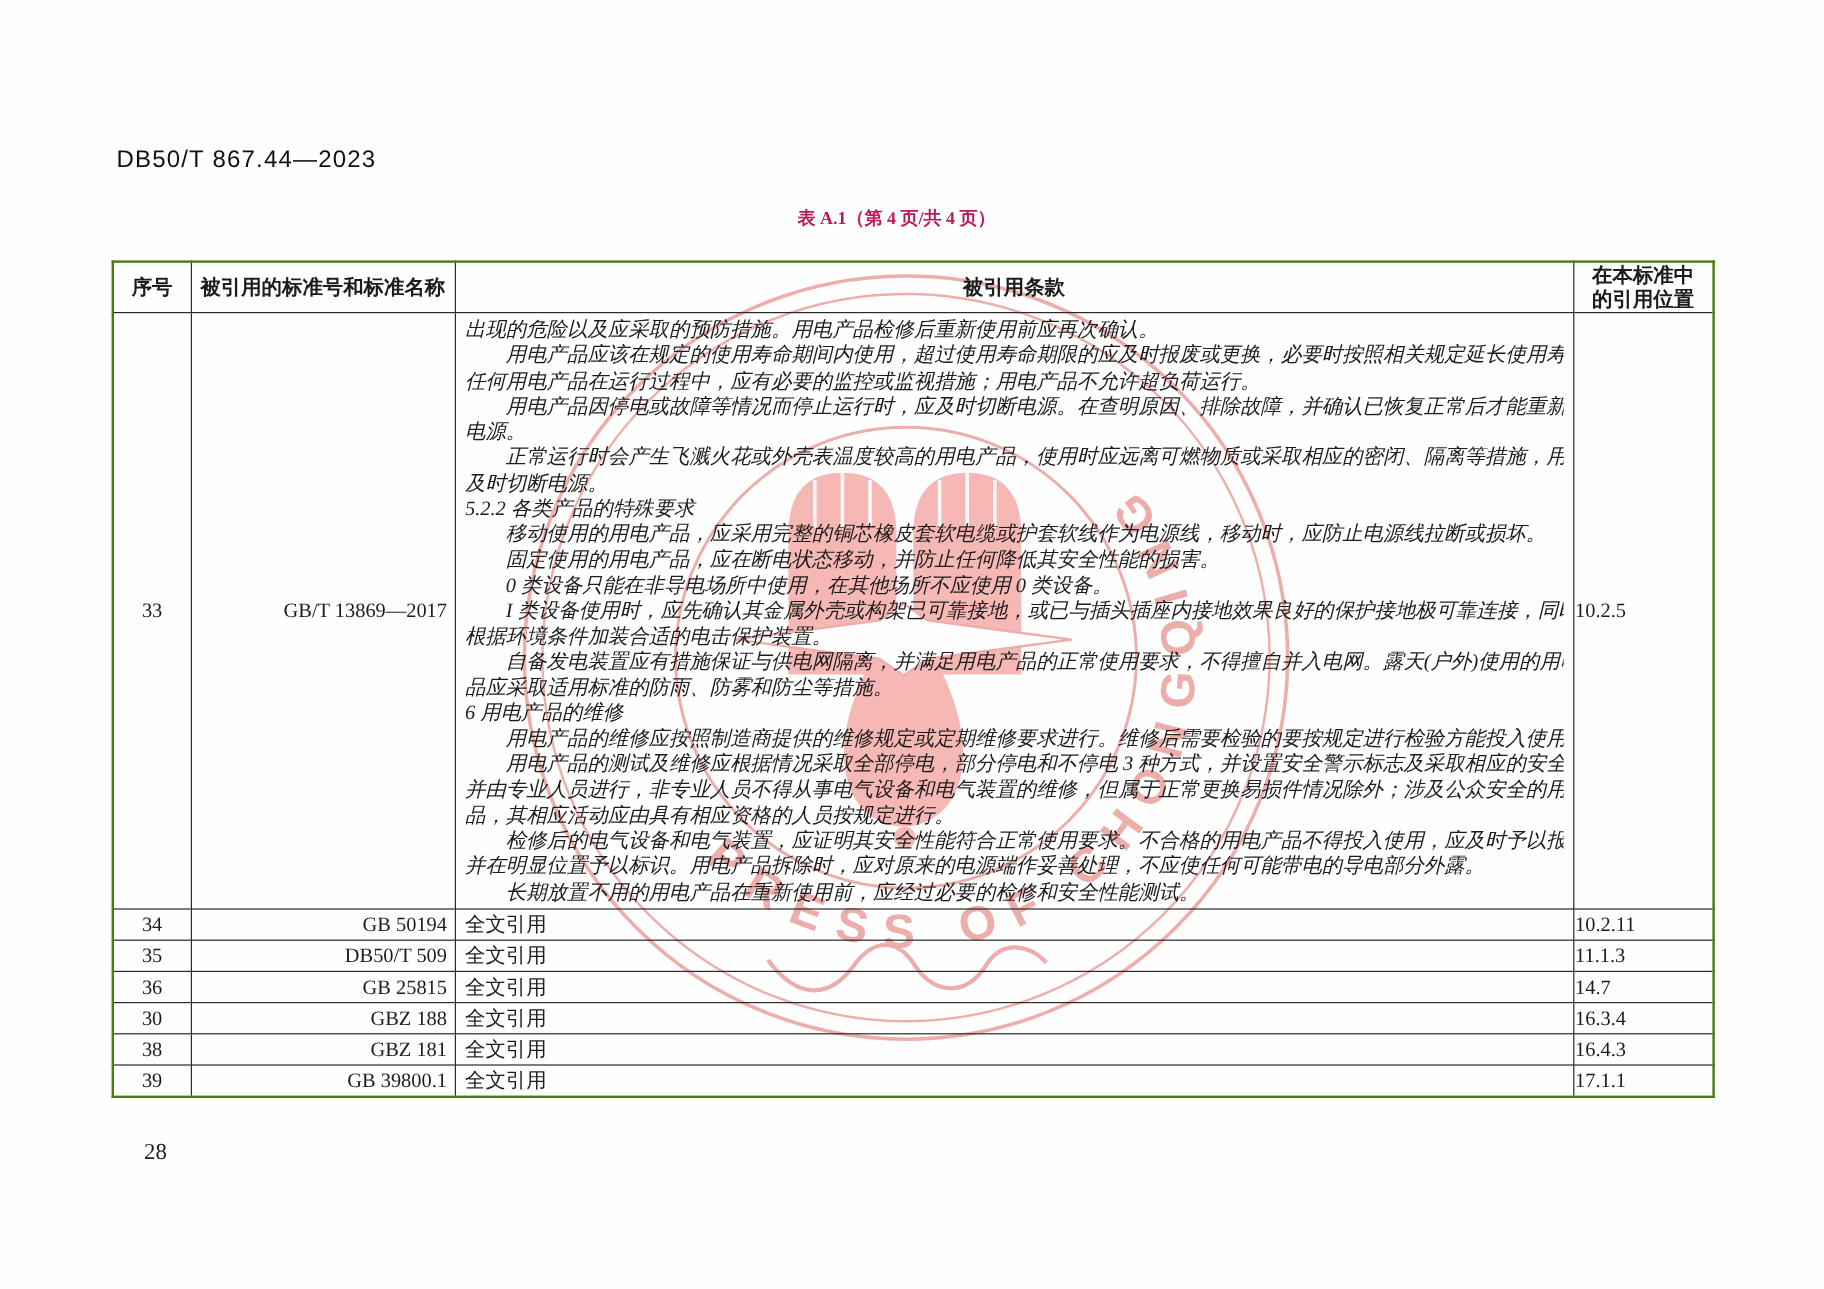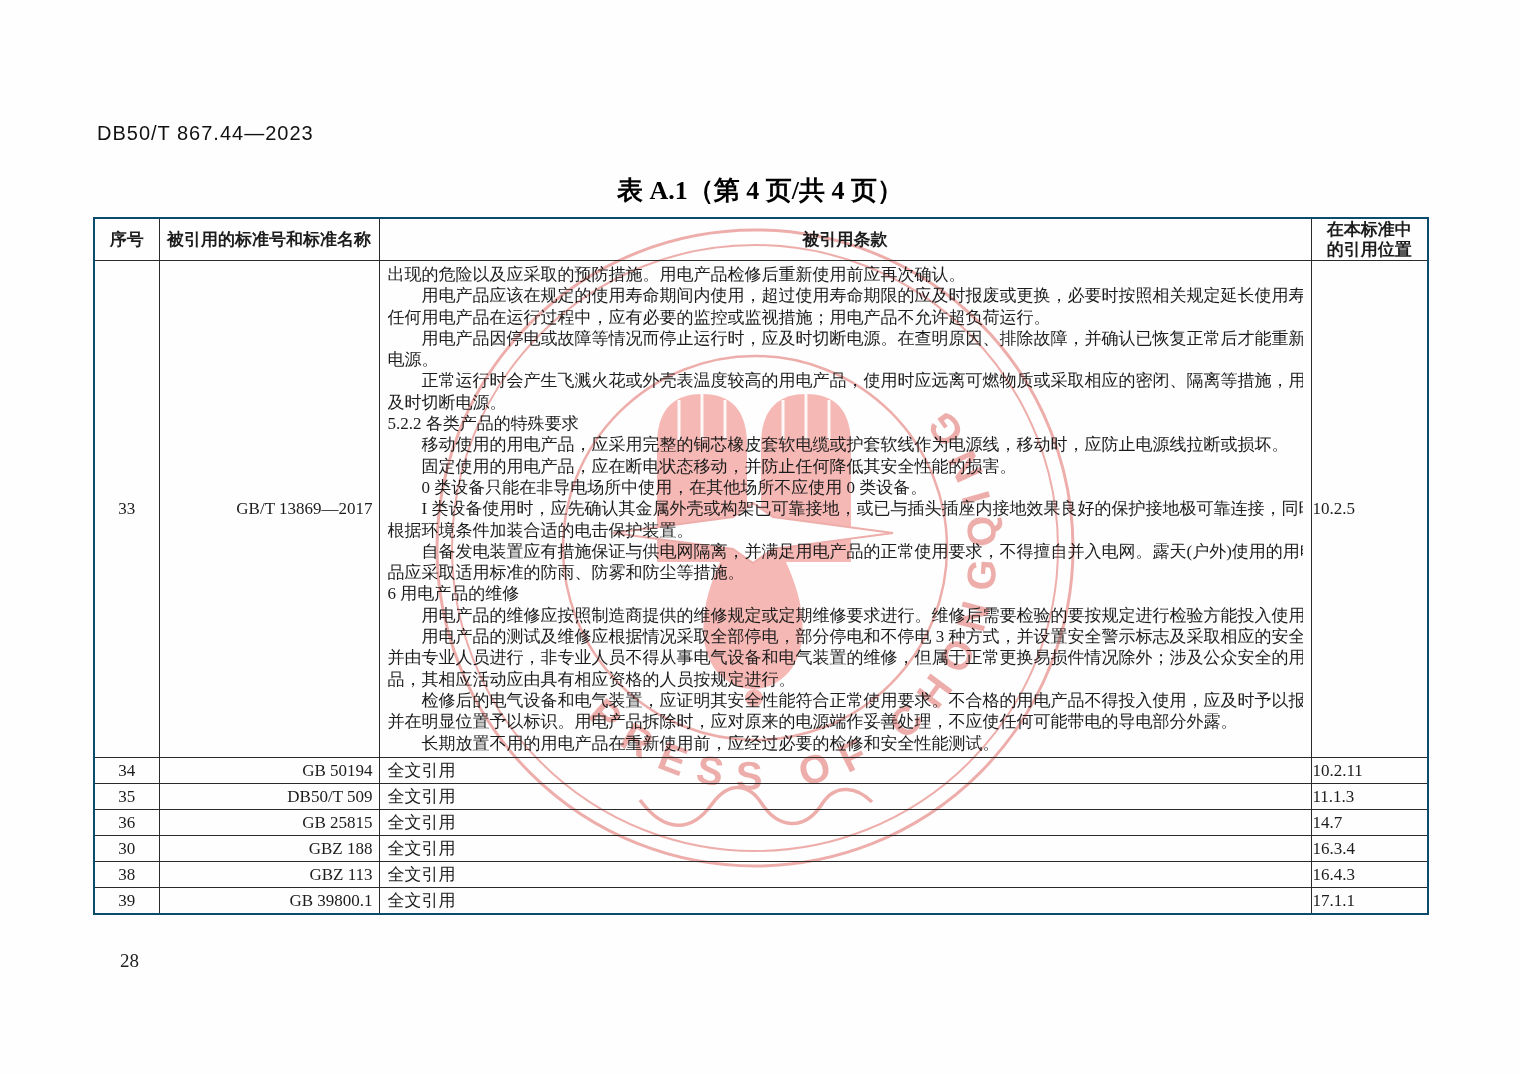--- a/index.html
+++ b/index.html
@@ -17,47 +17,47 @@
   .watermark { position: absolute; left: 0; top: 0; z-index: 0; }
 
   .content { position: absolute; left: 0; top: 0; width: 1216px; height: 1074px; z-index: 1; }
 
   .doc-number {
     position: absolute; left: 97px; top: 122px;
     font-family: "Liberation Sans", "DejaVu Sans", sans-serif;
     font-size: 20px; letter-spacing: 1px; color: #111;
   }
   .table-title {
-    position: absolute; left: 93px; top: 173px; width: 1334px;
-    text-align: center; font-size: 26px; font-weight: bold; color: #000000;
+    position: absolute; left: 80px; top: 173px; width: 1334px;
+    text-align: center; font-size: 15px; font-weight: bold; color: #be185d;
   }
 
   table.ref-table {
     position: absolute; left: 93px; top: 217px;
     width: 1334px; border-collapse: collapse; table-layout: fixed;
     background: transparent;
   }
   .ref-table th, .ref-table td {
     border: 1px solid #2a2a2a;
     font-size: 17px; color: #1c1c1c;
     background: transparent;
     overflow: hidden;
   }
-  table.ref-table { border: 2px solid #0c4a6e; }
+  table.ref-table { border: 2px solid #4d7c0f; }
   .ref-table thead th {
     height: 41px; font-weight: bold; text-align: center;
     line-height: 20px; padding: 0 5px; white-space: pre-line;
   }
   .cell-no { text-align: center; vertical-align: middle; }
   .cell-std { text-align: right; vertical-align: middle; padding: 0 6px 0 13px; white-space: nowrap; }
   .cell-loc { vertical-align: middle; }
   .cell-clause-big { vertical-align: top; padding: 3px 8px 0 8px; }
   .clause-line {
     line-height: 21.3px; height: 21.3px;
-    white-space: nowrap; overflow: hidden;
+    white-space: nowrap; overflow: hidden; font-style: italic;
   }
   tr.simple-row { height: 24px; padding-left: 24px; }
   tr.simple-row .cell-clause { text-align: left; padding-left: 8px; white-space: nowrap; }
   tr.big-row { height: 497px; }
 
   .page-number {
     position: absolute; left: 120px; top: 950px;
     font-size: 19px; color: #222;
   }
 </style>
@@ -173,21 +173,21 @@
 
   <tr class="simple-row">
     <td class="cell-no">30</td>
     <td class="cell-std">GBZ 188</td>
     <td class="cell-clause">全文引用</td>
     <td class="cell-loc">16.3.4</td>
   </tr>
 
   <tr class="simple-row">
     <td class="cell-no">38</td>
-    <td class="cell-std">GBZ 113</td>
+    <td class="cell-std">GBZ 181</td>
     <td class="cell-clause">全文引用</td>
     <td class="cell-loc">16.4.3</td>
   </tr>
 
   <tr class="simple-row">
     <td class="cell-no">39</td>
     <td class="cell-std">GB 39800.1</td>
     <td class="cell-clause">全文引用</td>
     <td class="cell-loc">17.1.1</td>
   </tr>

